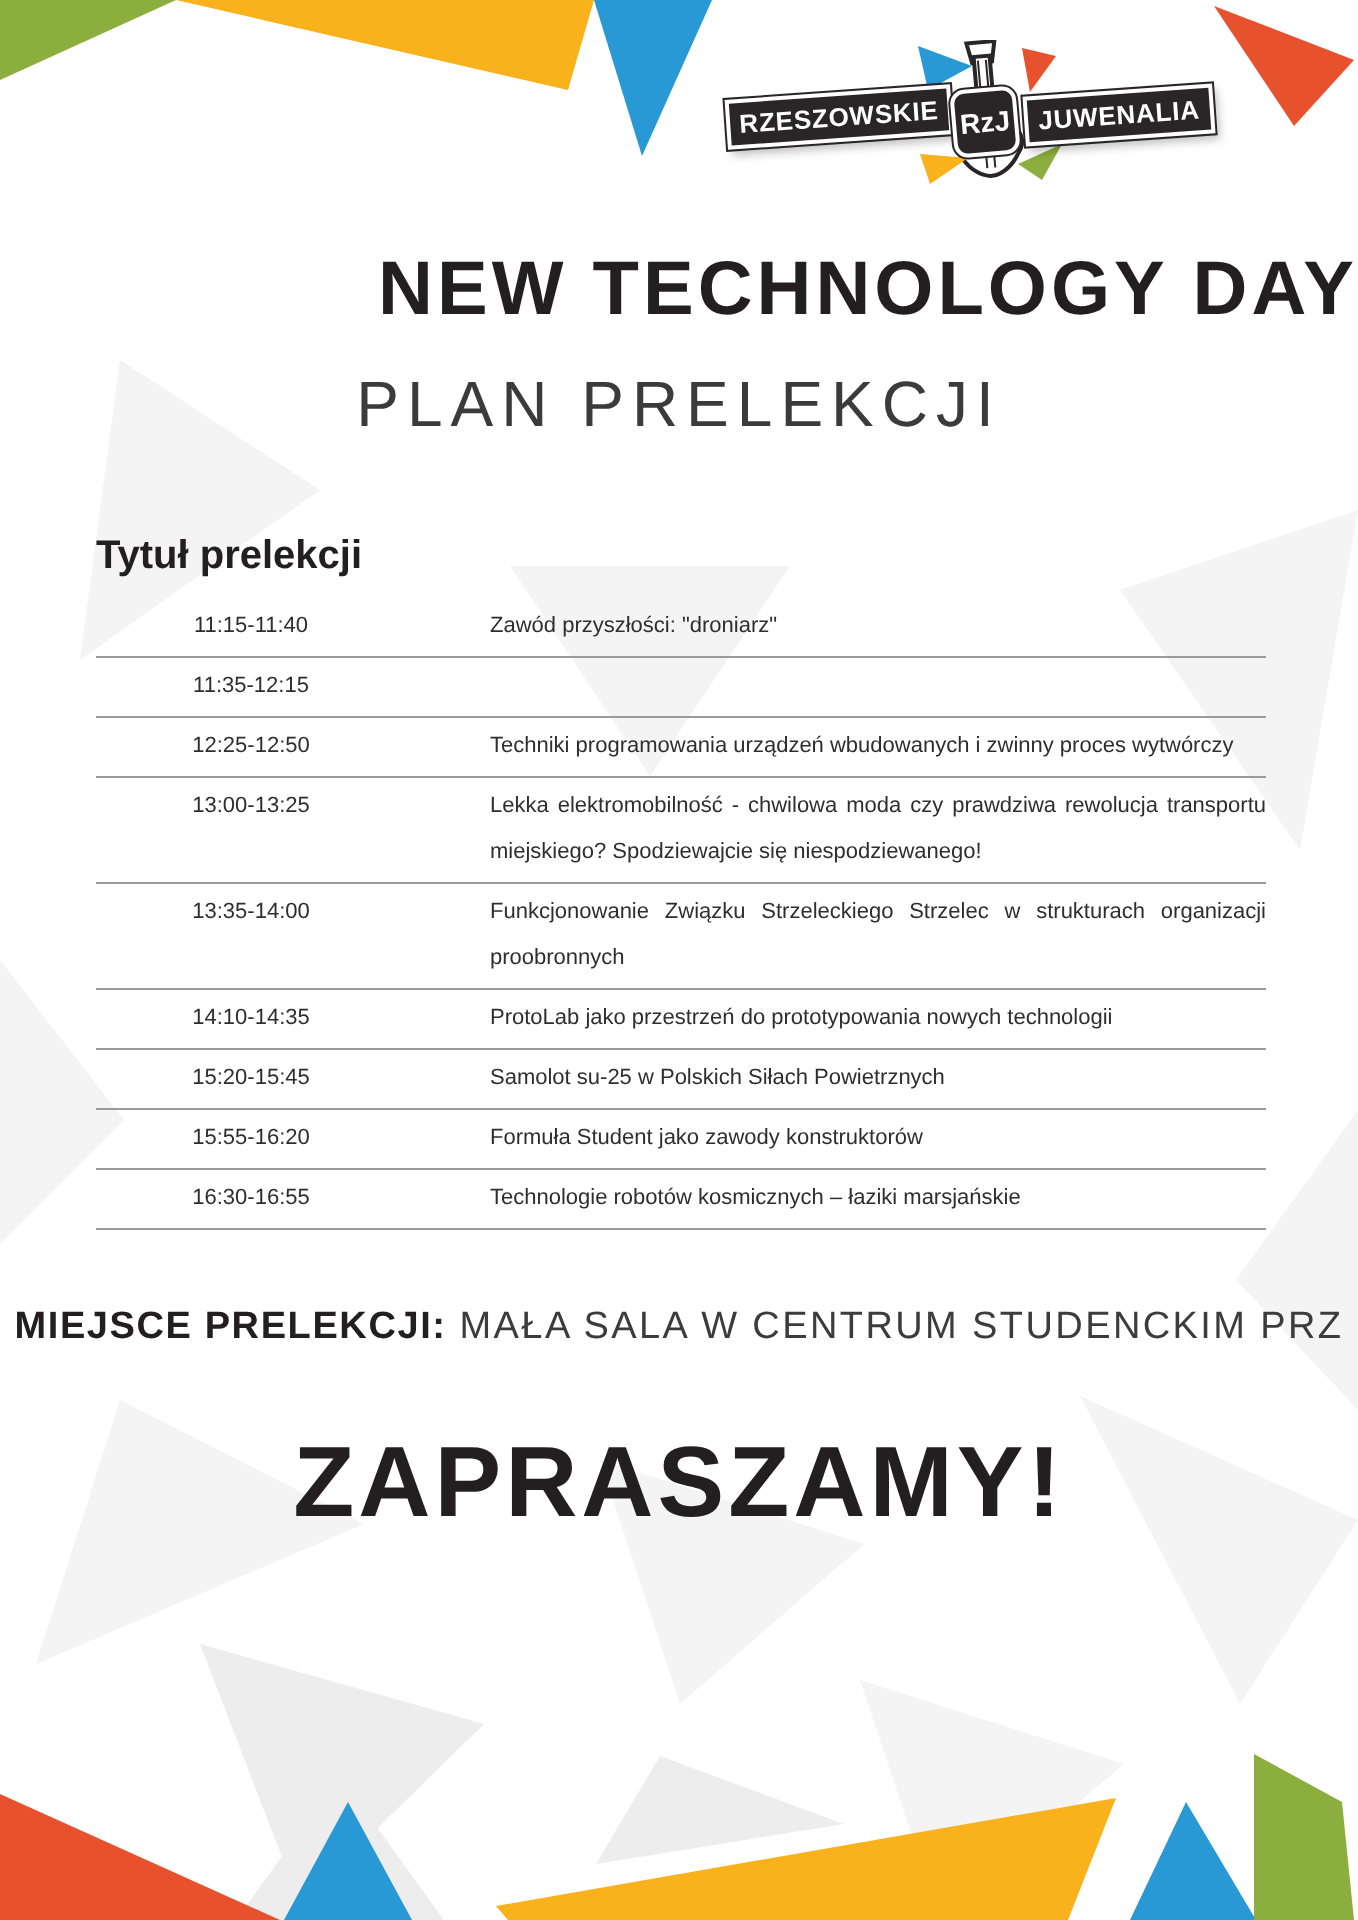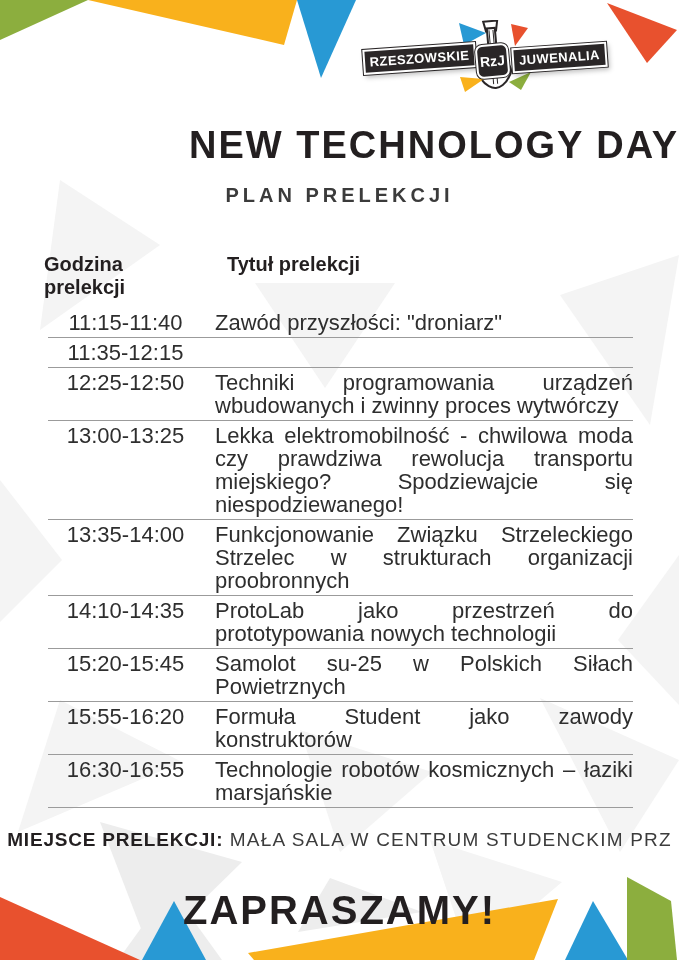--- a/index.html
+++ b/index.html
@@ -45,43 +45,43 @@
   }
 
   
   .content{position:relative;z-index:2;}
   .title{
     margin-top:124px;text-align:right;
     font-size:38px;font-weight:900;letter-spacing:2px;color:#231F20;
   }
   .subtitle{
     margin-top:17px;text-align:center;
-    font-size:20px;font-weight:700;letter-spacing:4px;color:#3B3B3B;
+    font-size:32px;font-weight:400;letter-spacing:4px;color:#3B3B3B;
   }
   .schedule{width:585px;margin:46px 0 0 48px;color:var(--text);}
   .thead{
     display:grid;grid-template-columns:155px 1fr;column-gap:24px;
     font-size:20px;font-weight:bold;color:#231F20;margin-bottom:9px;
   }
   .thead .th-time{margin-left:-4px;}
   .trow{
-    display:grid;grid-template-columns:155px 1fr;column-gap:12px;
+    display:grid;grid-template-columns:155px 1fr;column-gap:42px;
     padding:3px 0 3px 0;border-bottom:1.6px solid var(--line);
-    font-size:22px;line-height:23px;
+    font-size:11px;line-height:23px;
   }
   .ttime{text-align:center;white-space:nowrap;}
   .ttitle{text-align:justify;}
   .venue{
-    margin-top:21px;text-align:center;font-size:19px;color:#3C3C3C;
+    margin-top:38px;text-align:center;font-size:19px;color:#3C3C3C;
     letter-spacing:1.2px;white-space:nowrap;
   }
   .venue .venue-label{font-weight:900;color:#231F20;letter-spacing:.8px;}
   .closing{
     margin-top:37px;text-align:center;
-    font-size:40px;font-weight:900;letter-spacing:2px;color:#231F20;
+    font-size:50px;font-weight:900;letter-spacing:2px;color:#231F20;
   }
 </style>
 </head>
 <body>
 
 <div class="page">
 
   <svg class="bg-decor" width="679" height="960" viewBox="0 0 679 960">
 
     <polygon class="faint1" points="60,180 160,245 40,330"></polygon>
@@ -137,21 +137,20 @@
       <span>JUWENALIA</span>
     </div>
   </div>
 
   <div class="content">
     <div class="title">NEW TECHNOLOGY DAY</div>
     <div class="subtitle">PLAN PRELEKCJI</div>
 
     <div class="schedule">
       <div class="thead">
-        <div class="th-time">Godzina prelekcji</div>
         <div class="th-title">Tytuł prelekcji</div>
       </div>
       <div>
           <div class="trow">
     <div class="ttime">11:15-11:40</div>
     <div class="ttitle">Zawód przyszłości: "droniarz"</div>
   </div>
           <div class="trow">
     <div class="ttime">11:35-12:15</div>
   </div>

